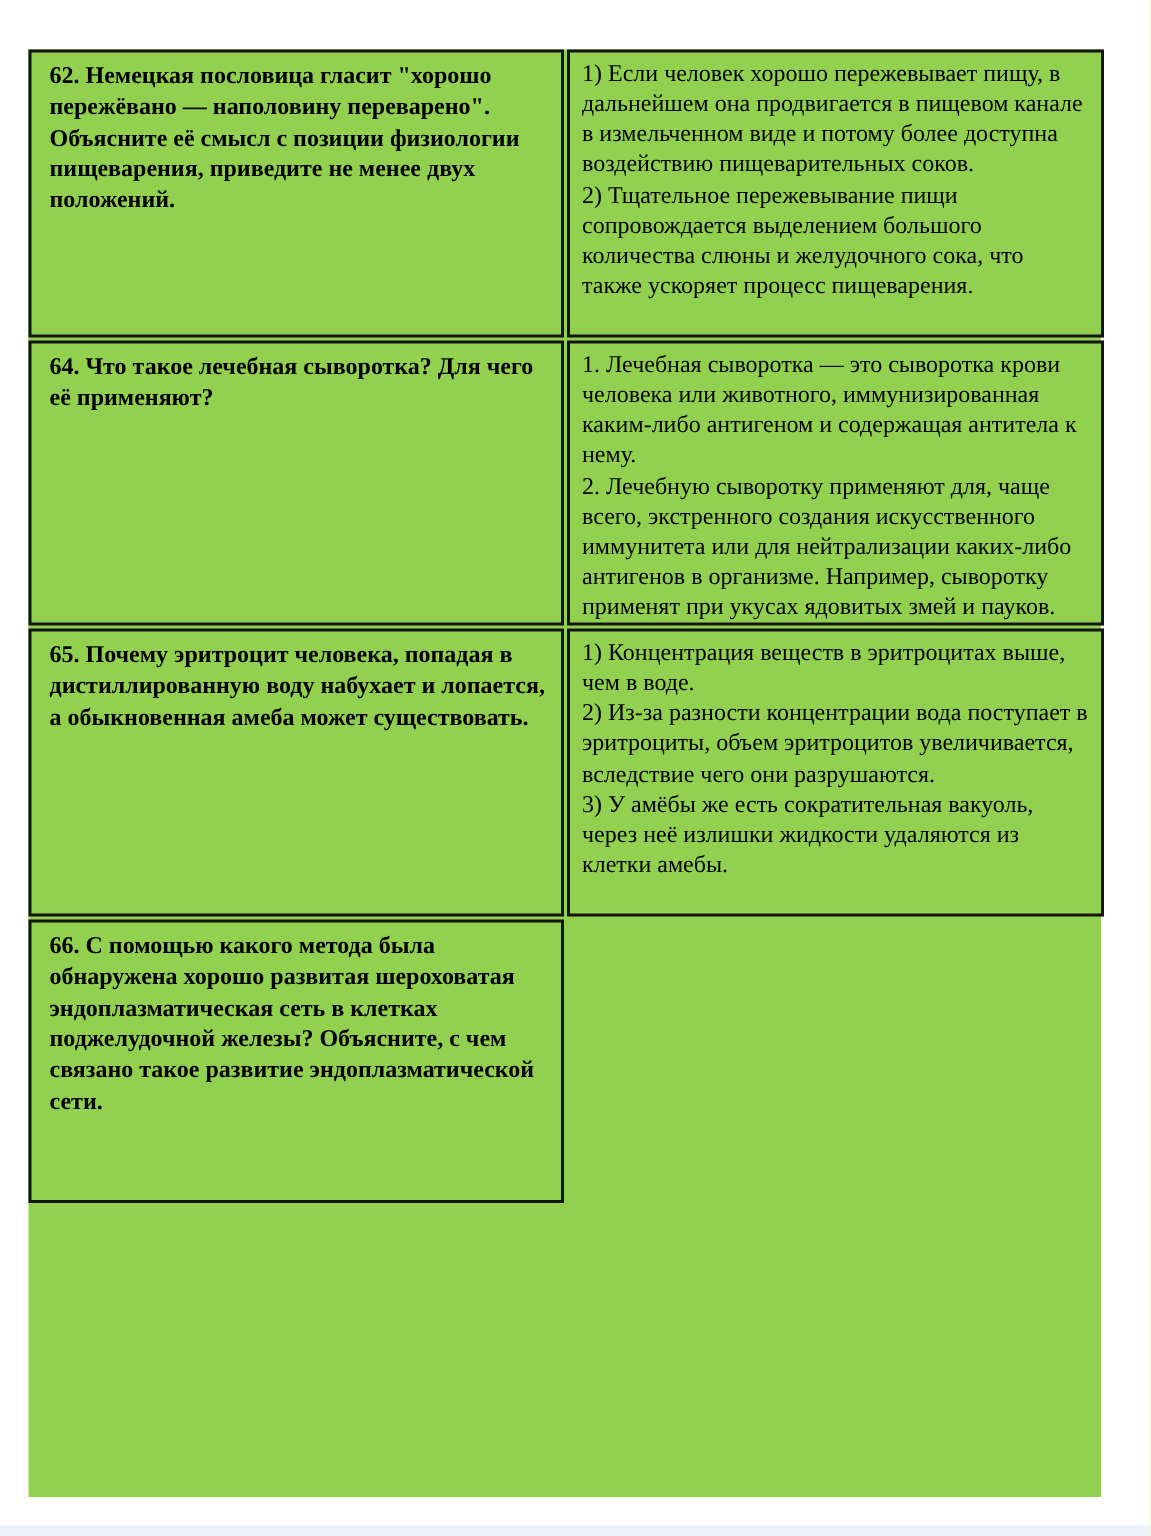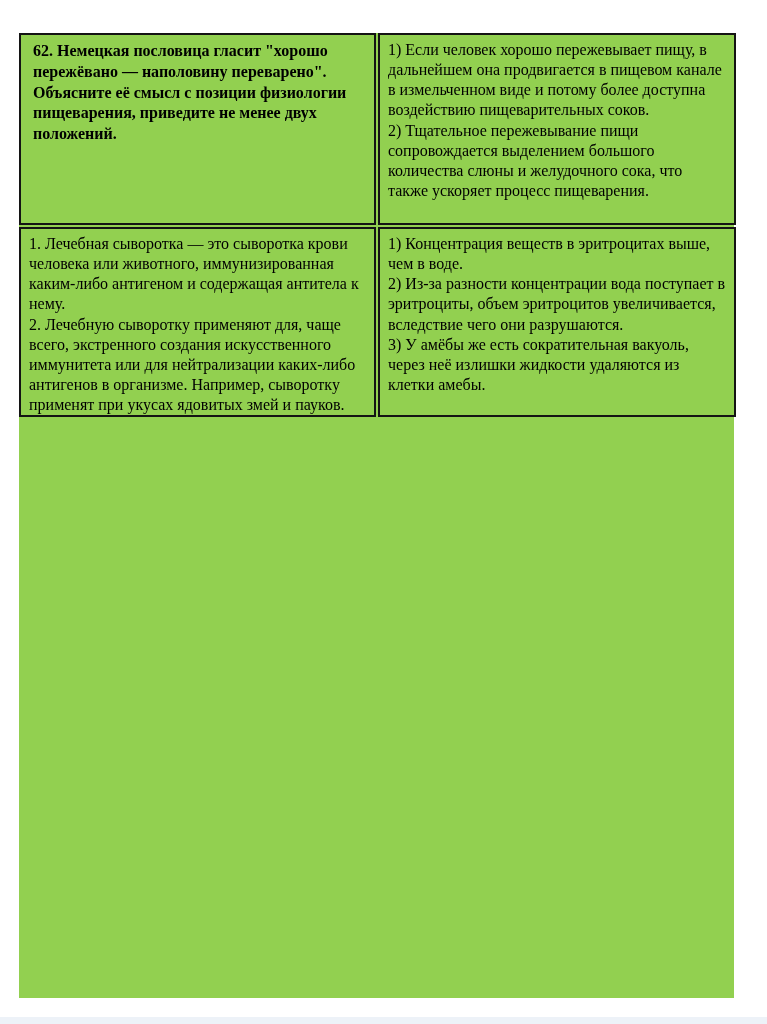--- a/index.html
+++ b/index.html
@@ -63,27 +63,36 @@
 
     <div class="cell q-cell row1">
       <span class="q-text">62. Немецкая пословица гласит "хорошо пережёвано — наполовину переварено". Объясните её смысл с позиции физиологии пищеварения, приведите не менее двух положений.</span>
     </div>
     <div class="cell a-cell row1">
       <span class="a-text">1) Если человек хорошо пережевывает пищу, в дальнейшем она продвигается в пищевом канале в измельченном виде и потому более доступна воздействию пищеварительных соков.
 2) Тщательное пережевывание пищи сопровождается выделением большого количества слюны и желудочного сока, что также ускоряет процесс пищеварения.</span>
     </div>
 
 
+    <div class="cell q-cell row3">
+      <span class="q-text">64. Что такое лечебная сыворотка? Для чего её применяют?</span>
+    </div>
     <div class="cell a-cell row3">
       <span class="a-text">1. Лечебная сыворотка — это сыворотка крови человека или животного, иммунизированная каким-либо антигеном и содержащая антитела к нему.
 2. Лечебную сыворотку применяют для, чаще всего, экстренного создания искусственного иммунитета или для нейтрализации каких-либо антигенов в организме. Например, сыворотку применят при укусах ядовитых змей и пауков.</span>
     </div>
 
+    <div class="cell q-cell row4">
+      <span class="q-text">65. Почему эритроцит человека, попадая в дистиллированную воду набухает и лопается, а обыкновенная амеба может существовать.</span>
+    </div>
     <div class="cell a-cell row4">
       <span class="a-text">1) Концентрация веществ в эритроцитах выше, чем в воде.
 2) Из-за разности концентрации вода поступает в эритроциты, объем эритроцитов увеличивается, вследствие чего они разрушаются.
 3) У амёбы же есть сократительная вакуоль, через неё излишки жидкости удаляются из клетки амебы.</span>
     </div>
 
+    <div class="cell q-cell row5">
+      <span class="q-text">66. С помощью какого метода была обнаружена хорошо развитая шероховатая эндоплазматическая сеть в клетках поджелудочной железы? Объясните, с чем связано такое развитие эндоплазматической сети.</span>
+    </div>
 
   </div>
   <div class="bottom-strip"></div>
 </div>
 
 </body></html>

